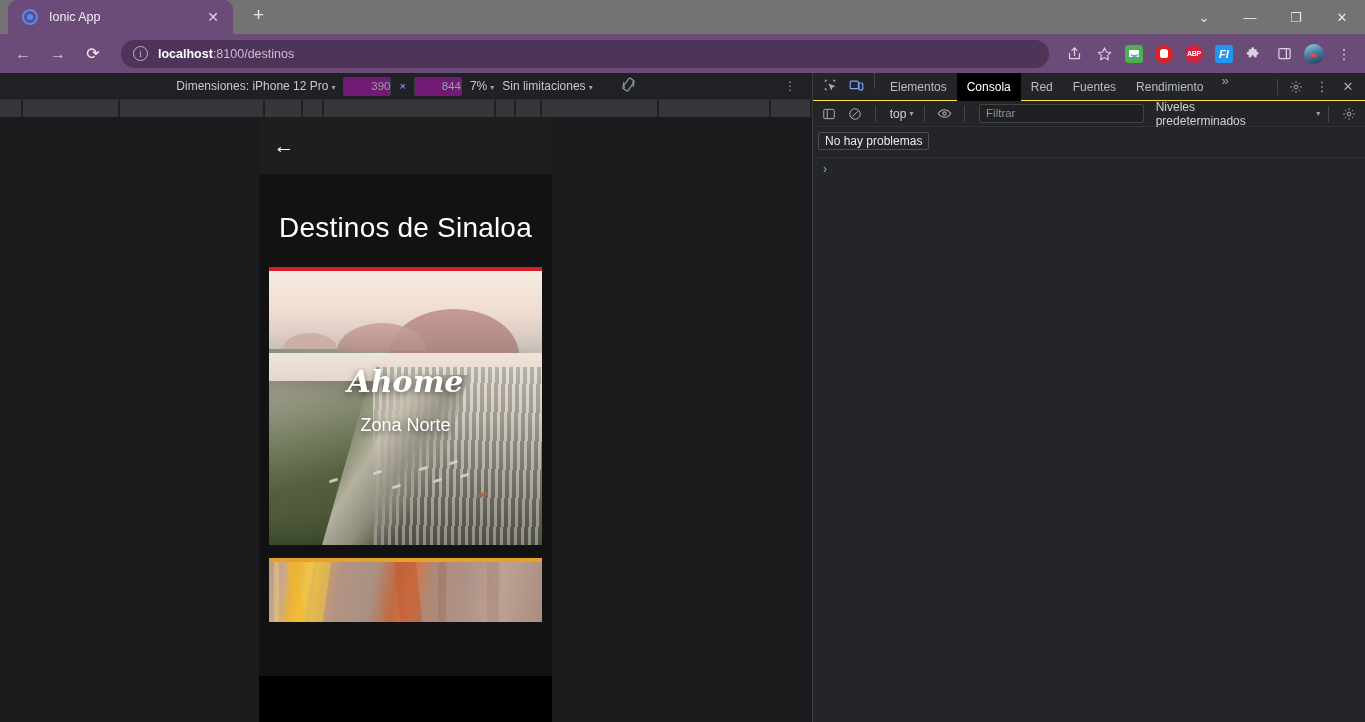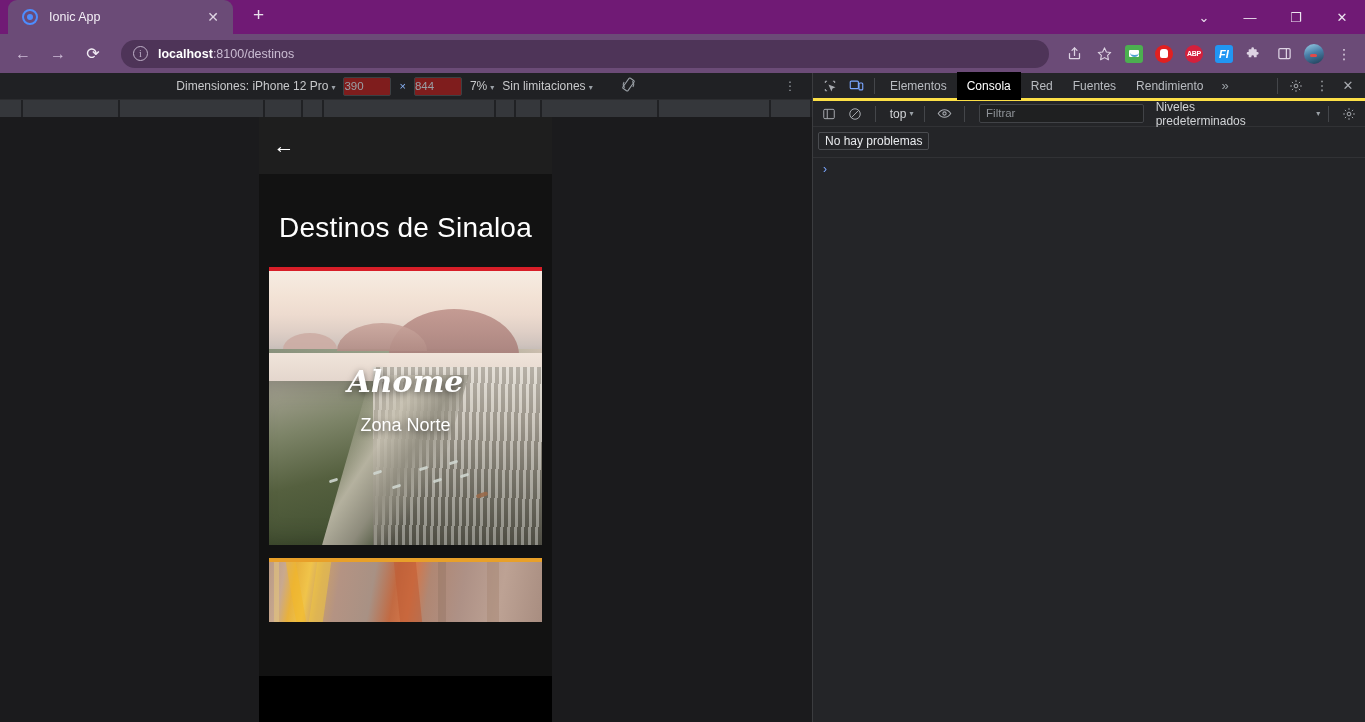--- a/index.html
+++ b/index.html
@@ -7,21 +7,21 @@
     width: 1365px; height: 722px;
     overflow: hidden;
     font-family: "Liberation Sans", sans-serif;
     background: #202124;
   }
 
   
   .browser { width: 1365px; height: 722px; position: relative; }
 
   .tabstrip {
-    height: 34px; background: #701a75; position: relative;
+    height: 34px; background: #737373; position: relative;
     display: flex; align-items: flex-end; padding-left: 8px;
   }
   .tab {
     width: 225px; height: 34px; background: #6b4b77;
     border-radius: 9px 9px 0 0;
     display: flex; align-items: center; padding: 0 10px 0 14px;
     position: relative;
   }
   .tab-favicon {
     width: 16px; height: 16px; flex: 0 0 16px; margin-right: 11px;
@@ -92,37 +92,37 @@
 
   
   .devicebar {
     height: 27px; background: #202124; display: flex; align-items: center;
     border-bottom: 1px solid #2b2c2f;
   }
   .device-left { width: 812px; display: flex; align-items: center; justify-content: center; gap: 8px; position: relative; }
   .dev-txt { color: #c8c9cb; font-size: 12px; white-space: nowrap; }
   .dev-caret { color: #9aa0a6; font-size: 8px; margin-left: 3px; }
   .dim-input {
-    width: 48px; height: 19px; background: #7f1d1d; border: 1px solid #3c4043;
+    width: 48px; height: 19px; background: #701a75; border: 1px solid #3c4043;
     border-radius: 2px; color: #9aa0a6; font-size: 11.5px;
-    text-align: left; line-height: 17px;
+    text-align: right; line-height: 17px;
   }
   .xsym { color: #8ab4f8; font-size: 11px; }
   .rot-ico { color: #9aa0a6; font-size: 14px; margin-left: 20px; }
   .dev-kebab { position: absolute; right: 16px; color: #9aa0a6; font-size: 12px; letter-spacing:0; }
 
   
   .devtools {
     position: absolute; left: 812px; top: 73px; width: 553px; height: 649px;
     background: #242528; border-left: 1px solid #3b3c3f;
     display: flex; flex-direction: column;
   }
   .dt-tabbar {
-    height: 28px; display: flex; align-items: center; padding: 0 4px;
-    border-bottom: 3px solid #fde047; background: #242528;
+    height: 28px; display: flex; padding: 0 4px;
+    border-bottom: 1px solid #fde047; background: #242528;
   }
   .dt-iconbtn { width: 26px; height: 24px; display: flex; align-items: center; justify-content: center; color: #a8abb0; font-size: 13px; }
   .dt-sep { width: 1px; height: 16px; background: #44464a; margin: 0 5px; }
   .dt-tab { padding: 0 10px; height: 28px; line-height: 28px; font-size: 12px; color: #b9bcc1; }
   .dt-tab.sel { background: #000000; color: #ffffff; }
   .dt-more { padding: 0 8px; color: #9aa0a6; font-size: 13px; }
   .dt-right { margin-left: auto; display: flex; align-items: center; }
 
   .dt-console-bar {
     height: 26px; display: flex; align-items: center; padding: 0 5px; gap: 3px;

